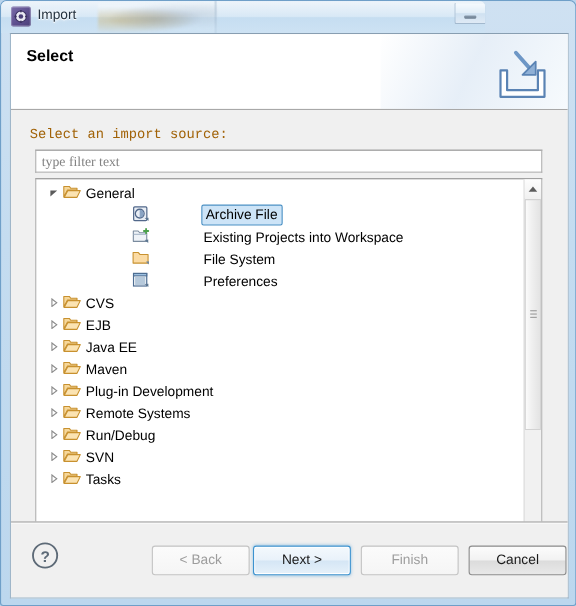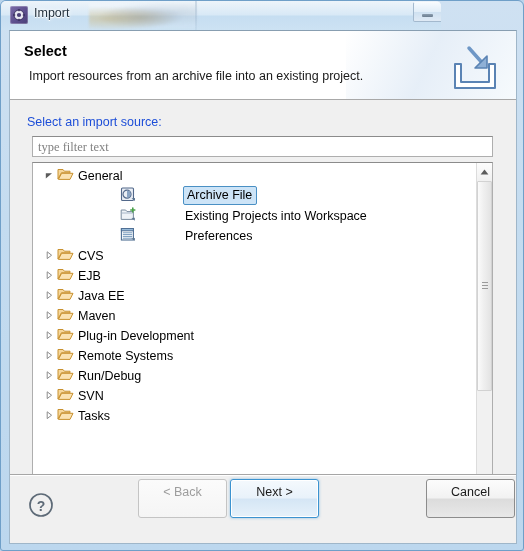--- a/index.html
+++ b/index.html
@@ -171,21 +171,22 @@
   #body-area {
     position: absolute;
     left: 0; top: 69px;
     width: 506px; height: 375px;
     background: #f0f0f0;
   }
   #source-label {
     position: absolute;
     left: 17px; top: 15px;
     font-size: 12.5px;
-    color: #1d4ed8;
+    color: #a16207;
+    font-family: Liberation Mono, monospace;
   }
   #filter-input {
     position: absolute;
     left: 22px; top: 36px;
     width: 461px; height: 21px;
     box-sizing: border-box;
     background: #ffffff;
     border: 1px solid #aeaeae;
     border-top-color: #8b8b8b;
     font-size: 12.5px;
@@ -293,22 +294,22 @@
     box-shadow: inset 0 1px 0 #ffffff;
   }
   #help-button {
     position: absolute;
     left: 18px; top: 17px;
     width: 26px; height: 26px;
     cursor: default;
   }
   .dlgbtn {
     position: absolute;
-    top: 4px;
-    height: 39px;
+    top: 21px;
+    height: 27px;
     box-sizing: border-box;
     font-size: 12.5px;
     font-family: "Liberation Sans", sans-serif;
     color: #1b1b1b;
     background: linear-gradient(to bottom, #fbfbfb 0%, #f2f2f2 48%, #e3e3e3 52%, #eeeeee 100%);
     border: 1px solid #a0a0a0;
     border-radius: 3px;
     text-align: center;
     line-height: 25px;
     cursor: default;
@@ -363,21 +364,20 @@
     <div class="winbtn" id="btn-close">
       <span class="glyph">✕</span>
     </div>
   </div>
 
   <div id="client">
 
     <div id="banner">
       <div id="banner-sheen"></div>
       <div id="banner-title">Select</div>
-      <div id="banner-desc">Import resources from an archive file into an existing project.</div>
       <svg id="banner-icon" viewBox="0 0 56 50">
         <path d="M8 20 L8 44 L48 44 L48 20 L42 20 L42 38 L14 38 L14 20 Z" fill="#ffffff" stroke="#5a83b4" stroke-width="2" stroke-linejoin="round"></path>
         <path d="M22 4 L38 22" stroke="#6e97c6" stroke-width="3.5" stroke-linecap="round"></path>
         <path d="M40 24 L28 24 L40 12 Z" fill="#8fb0d6" stroke="#5a83b4" stroke-width="1.6" stroke-linejoin="round"></path>
       </svg>
     </div>
 
     <div id="body-area">
       <div id="source-label">Select an import source:</div>
 
@@ -409,20 +409,28 @@
             </div>
             <div class="tree-row indent-1">
               <span class="twisty"></span>
               <span class="ticon"><svg width="17" height="15" viewBox="0 0 17 15">
                   <path d="M1.2 12.4 L1.2 3 L5.6 3 L7 4.6 L13.4 4.6 L13.4 12.4 Z" fill="#eef2f7" stroke="#7a8b9e" stroke-width="1" stroke-linejoin="round"></path>
                   <path d="M1.2 6 L13.4 6" stroke="#9fb0c2" stroke-width="0.9"></path>
                   <path d="M12.8 1 L12.8 5 M10.8 3 L14.8 3" stroke="#4aa04a" stroke-width="1.6" stroke-linecap="round"></path>
                   <path d="M11.4 11.1 L14.8 13.8 L14.8 10.8 Z" fill="#5d7792"></path>
                 </svg></span>
               <span class="tlabel">Existing Projects into Workspace</span>
+            </div>
+            <div class="tree-row indent-1">
+              <span class="twisty"></span>
+              <span class="ticon"><svg width="17" height="14" viewBox="0 0 17 14">
+                  <path d="M1 12.2 L1 2.6 L5.8 2.6 L7.2 4.3 L14.6 4.3 L14.6 12.2 Z" fill="#fbdba4" stroke="#c8912f" stroke-width="1" stroke-linejoin="round"></path>
+                  <path d="M12.6 11 L15.4 13.5 L15.4 10.6 Z" fill="#6f86a0"></path>
+                </svg></span>
+              <span class="tlabel">File System</span>
             </div>
             <div class="tree-row indent-1">
               <span class="twisty"></span>
               <span class="ticon"><svg width="17" height="15" viewBox="0 0 17 15">
                   <rect x="1.4" y="1.6" width="12" height="11.4" fill="#ffffff" stroke="#4d6d92" stroke-width="1.1"></rect>
                   <rect x="1.4" y="1.6" width="12" height="2.2" fill="#9fc2e2" stroke="#4d6d92" stroke-width="1"></rect>
                   <g stroke="#6f93b8" stroke-width="0.95">
                     <path d="M2.8 5.8 H12.2 M2.8 7.6 H12.2 M2.8 9.4 H12.2 M2.8 11.2 H12.2"></path>
                   </g>
                   <path d="M11.4 11.2 L14.9 13.9 L14.9 10.9 Z" fill="#5d7792"></path>
@@ -562,17 +570,18 @@
     </div>
 
     <div id="footer">
       <svg id="help-button" viewBox="0 0 26 26">
         <circle cx="13" cy="13" r="11" fill="none" stroke="#5d6a77" stroke-width="1.7"></circle>
         <text x="13" y="18.5" text-anchor="middle" font-size="14" font-weight="bold" fill="#5d6a77" font-family="Liberation Sans, sans-serif">?</text>
       </svg>
 
       <div class="dlgbtn disabled" id="btn-back">&lt; Back</div>
       <div class="dlgbtn" id="btn-next">Next &gt;</div>
+      <div class="dlgbtn disabled" id="btn-finish">Finish</div>
       <div class="dlgbtn" id="btn-cancel">Cancel</div>
     </div>
 
   </div>
 </div>
 
 </body></html>

